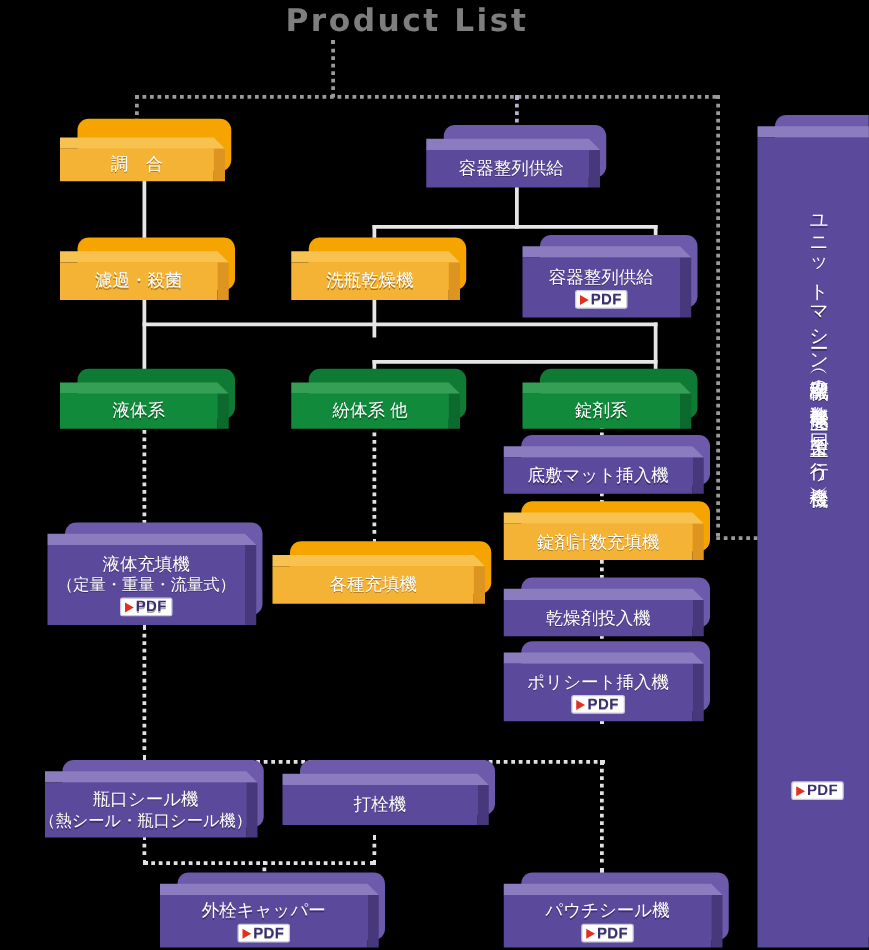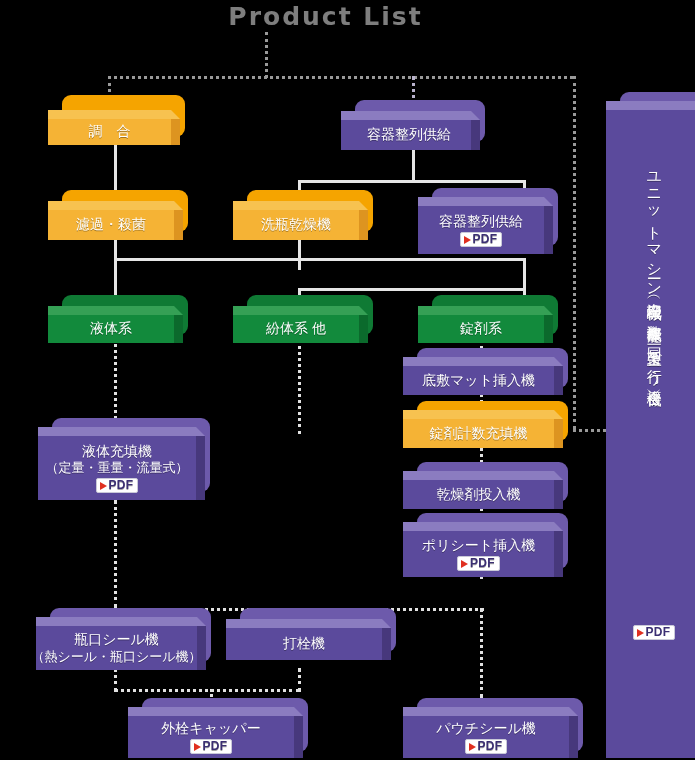--- a/index.html
+++ b/index.html
@@ -237,20 +237,29 @@
     <div class="lbl" style="left:0;top:18px;width:158px;height:64px;">
       <span>液体充填機</span>
       <span class="l2">（定量・重量・流量式）</span>
       <span class="pdf">
         <span class="tri"></span>
         <span class="ptxt">PDF</span>
       </span>
     </div>
   </div>
 
+  <div class="box" style="left:190px;top:433px;width:175px;height:50px;">
+    <div class="back" style="left:14px;top:0px;width:161px;height:42px;background:#f5a400;"></div>
+    <div class="top" style="left:0px;top:11px;width:161px;height:0;border-bottom:9px solid #f7c250;border-right:9px solid transparent;"></div>
+    <div class="side" style="left:161px;top:20px;width:9px;height:30px;background:#dd9420;"></div>
+    <div class="face" style="left:0px;top:20px;width:161px;height:30px;background:#f5b335;"></div>
+    <div class="lbl" style="left:0;top:20px;width:161px;height:30px;">
+      <span>各種充填機</span>
+    </div>
+  </div>
 
   <div class="box" style="left:8px;top:608px;width:175px;height:62px;">
     <div class="back" style="left:14px;top:0px;width:161px;height:54px;background:#6d5aab;"></div>
     <div class="top" style="left:0px;top:9px;width:161px;height:0;border-bottom:9px solid #8b7cc0;border-right:9px solid transparent;"></div>
     <div class="side" style="left:161px;top:18px;width:9px;height:44px;background:#47387c;"></div>
     <div class="face" style="left:0px;top:18px;width:161px;height:44px;background:#5b4a9c;"></div>
     <div class="lbl" style="left:0;top:18px;width:161px;height:44px;">
       <span>瓶口シール機</span>
       <span class="l2">（熱シール・瓶口シール機）</span>
     </div>

